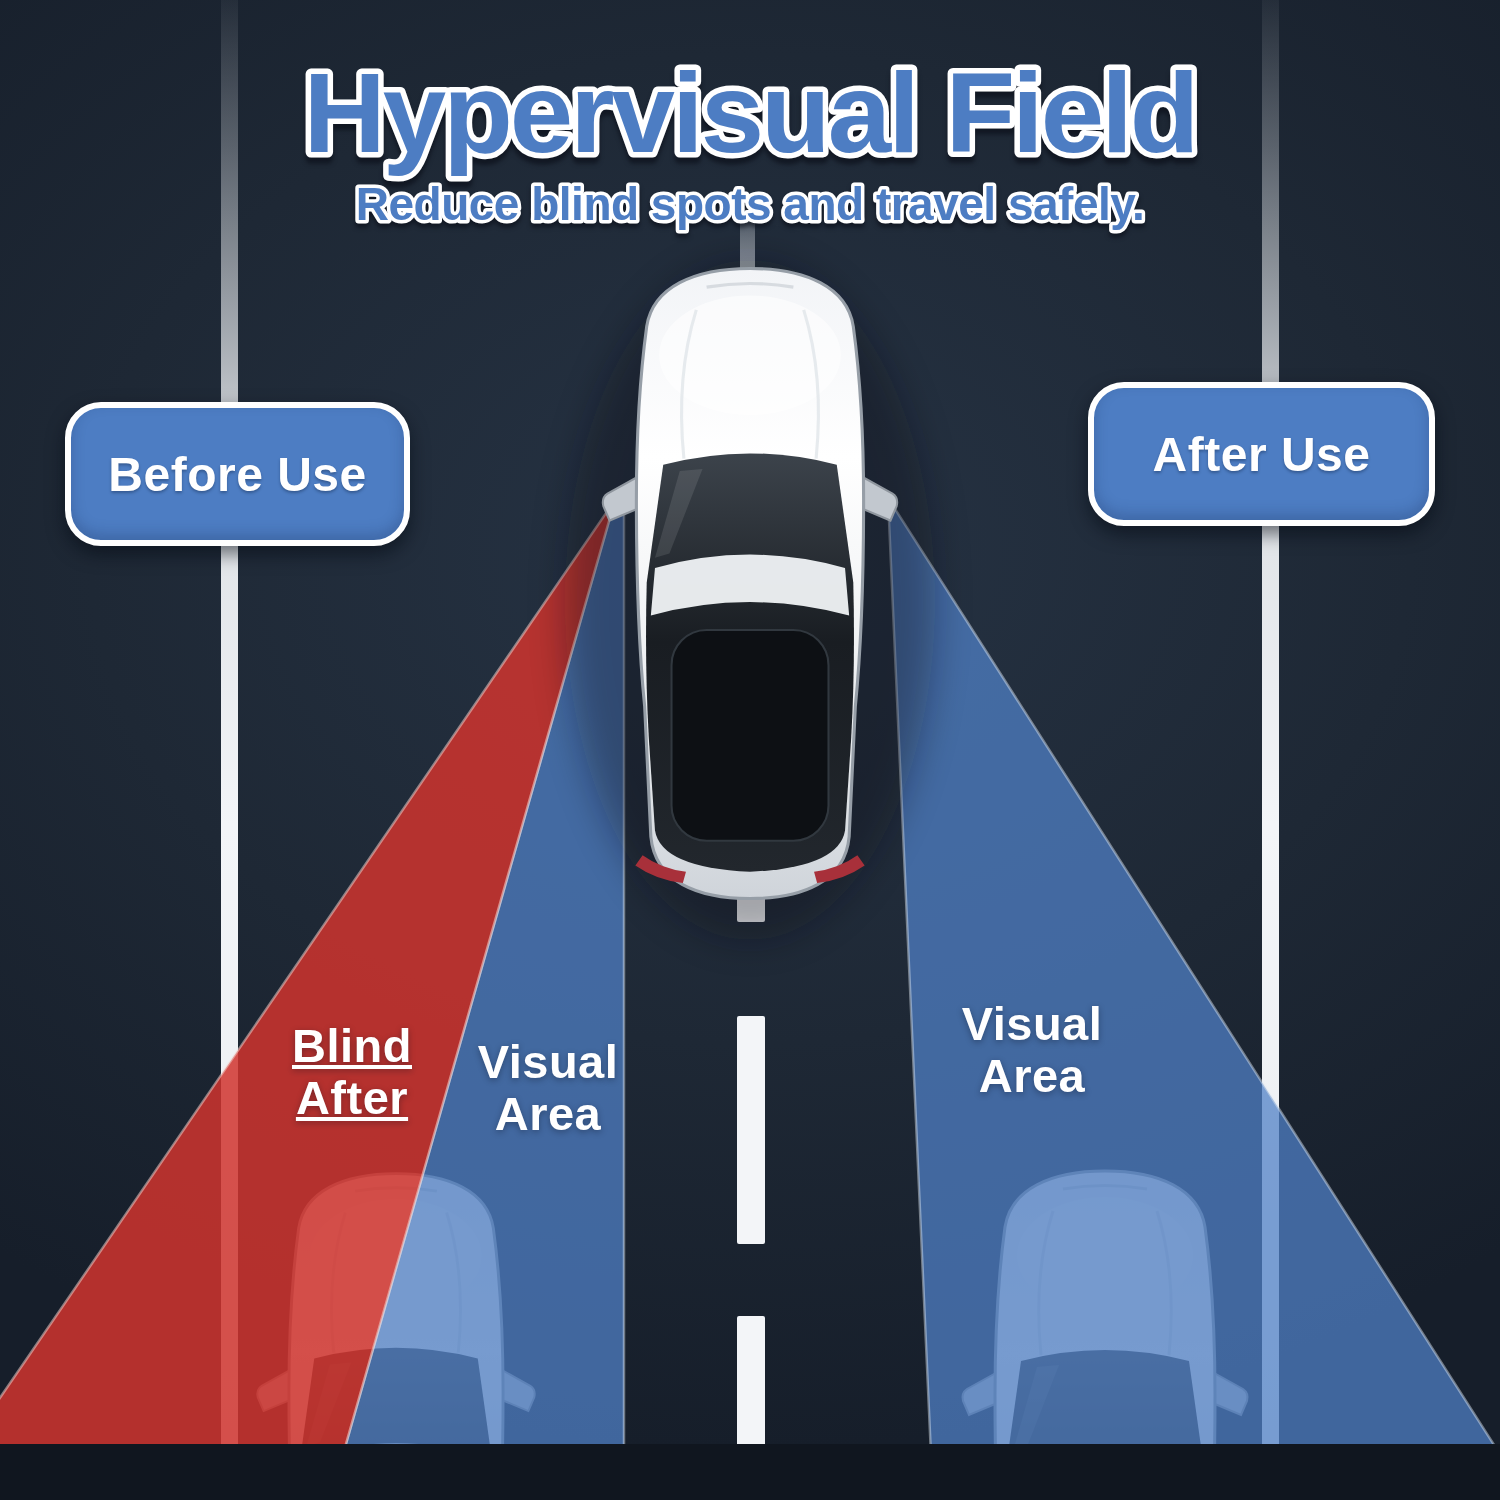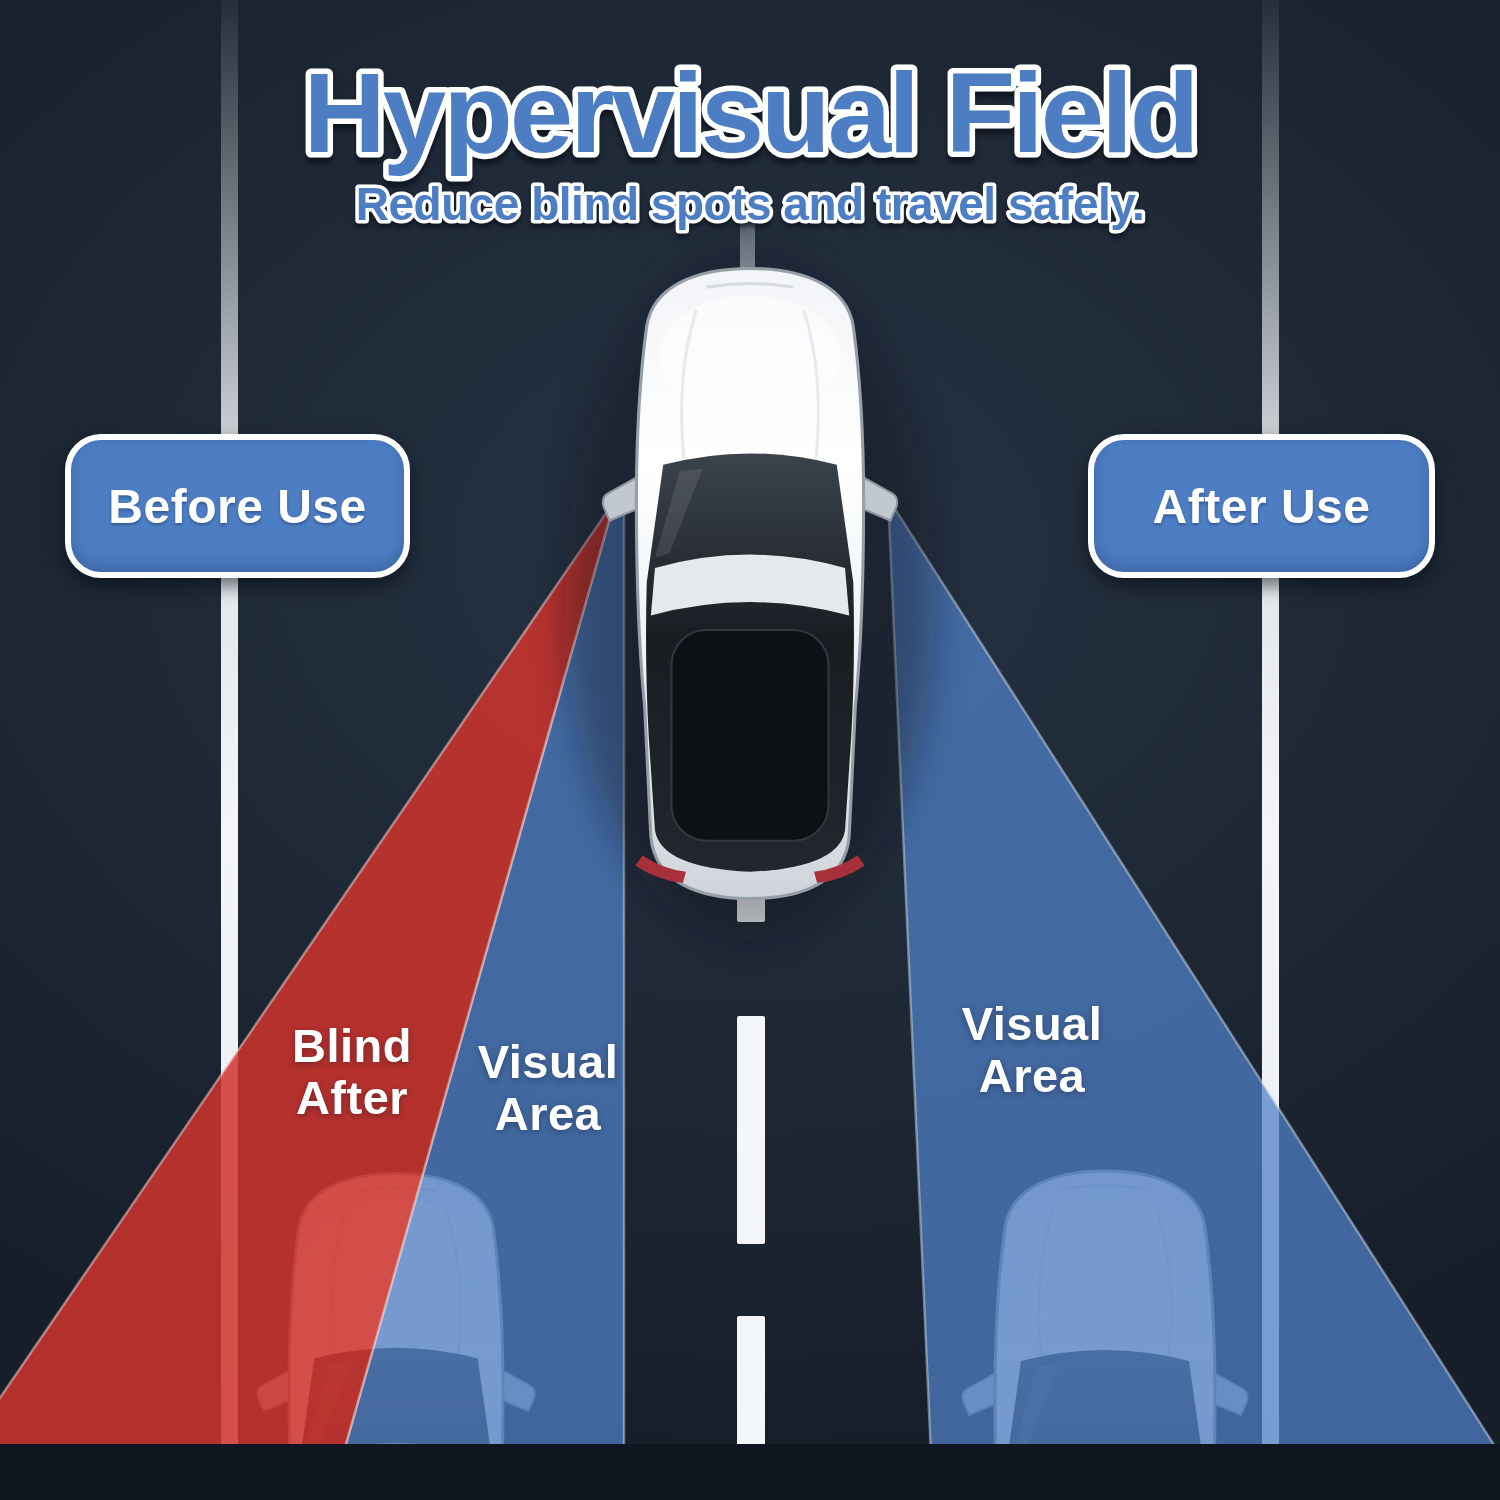--- a/index.html
+++ b/index.html
@@ -10,33 +10,32 @@
   }
   #scene{position:absolute;left:0;top:0;z-index:1;}
   .badge{
     position:absolute;z-index:4;width:345px;height:144px;
     background:var(--accent-blue,#4d7dc3);
     border:6px solid #ffffff;border-radius:36px;box-sizing:border-box;
     display:flex;align-items:center;justify-content:center;
     color:#ffffff;font-size:48px;font-weight:bold;letter-spacing:0.5px;
     box-shadow:0 8px 18px rgba(4,9,18,0.55), inset 0 -6px 14px rgba(20,40,80,0.25);
     text-shadow:0 2px 3px rgba(10,25,55,0.35);
-    margin-top:32px;
   }
   #badge-before{left:65px;top:402px;}
-  #badge-after{left:1088px;top:402px;width:347px;}
+  #badge-after{left:1088px;top:382px;width:347px;}
   .area-label{
     position:absolute;z-index:4;transform:translateX(-50%);
     color:#ffffff;font-weight:bold;font-size:47px;line-height:1.1;
     text-align:center;letter-spacing:0.5px;
     text-shadow:0 2px 6px rgba(10,15,30,0.35);
     white-space:nowrap;
   }
   .area-label span{display:block;}
-  #label-blind-spot{left:352px;top:1020px;}
+  #label-blind-spot{left:352px;top:1020px;text-decoration:underline;}
   #label-visual-left{left:548px;top:1036px;}
   #label-visual-right{left:1032px;top:998px;}
   .title-svg{position:absolute;left:0;top:0;z-index:5;}
   .title-text{
     font-family:"Liberation Sans","DejaVu Sans",sans-serif;
     font-weight:bold;
     fill:var(--accent-blue,#4d7dc3);
     stroke:#ffffff;
     paint-order:stroke fill;
     stroke-linejoin:round;

